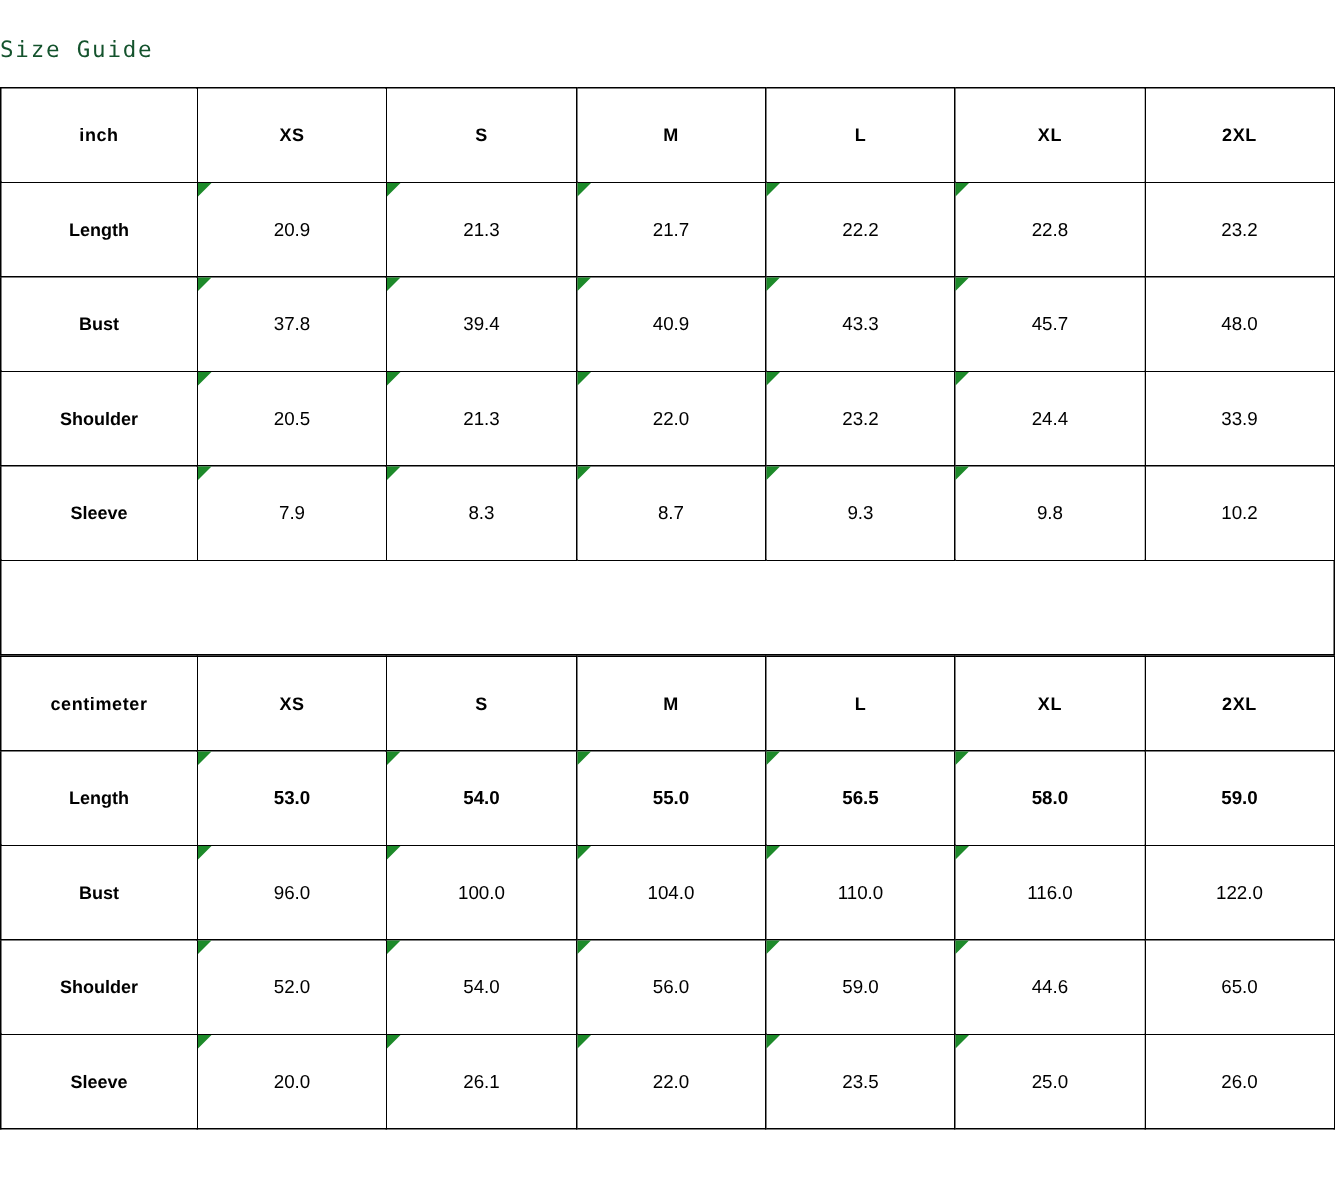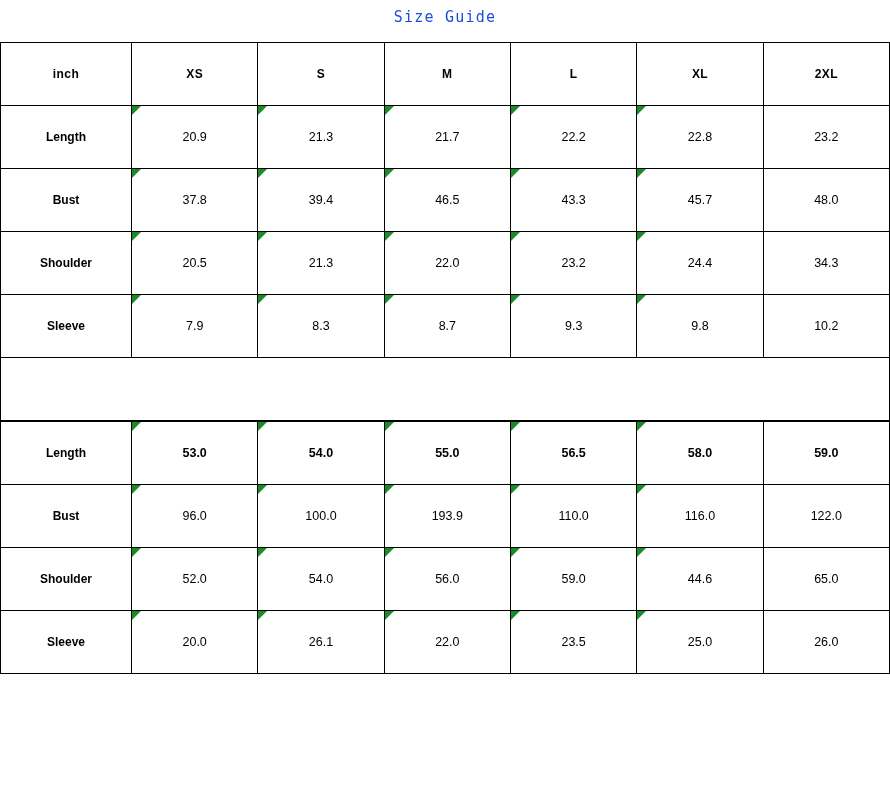--- a/index.html
+++ b/index.html
@@ -17,24 +17,23 @@
   .page {
     position: relative;
     width: 890px;
     height: 794px;
     box-sizing: border-box;
   }
   .title {
     font-family: "DejaVu Sans Mono", monospace;
     font-size: 15px;
     letter-spacing: 1.2px;
-    text-align: center;
-    padding-top: 8px;
+    padding-top: 24px;
     padding-bottom: 16px;
-    color: #1d4ed8;
+    color: #14532d;
   }
   table.size-table {
     width: 890px;
     border-collapse: collapse;
     table-layout: fixed;
   }
   table.size-table td {
     border: 1px solid #000000;
     text-align: center;
     vertical-align: middle;
@@ -111,66 +110,75 @@
       <td class="mark">21.3</td>
       <td class="mark">21.7</td>
       <td class="mark">22.2</td>
       <td class="mark">22.8</td>
       <td>23.2</td>
     </tr>
     <tr>
       <td class="first-col">Bust</td>
       <td class="mark">37.8</td>
       <td class="mark">39.4</td>
-      <td class="mark">46.5</td>
+      <td class="mark">40.9</td>
       <td class="mark">43.3</td>
       <td class="mark">45.7</td>
       <td>48.0</td>
     </tr>
     <tr>
       <td class="first-col">Shoulder</td>
       <td class="mark">20.5</td>
       <td class="mark">21.3</td>
       <td class="mark">22.0</td>
       <td class="mark">23.2</td>
       <td class="mark">24.4</td>
-      <td>34.3</td>
+      <td>33.9</td>
     </tr>
     <tr>
       <td class="first-col">Sleeve</td>
       <td class="mark">7.9</td>
       <td class="mark">8.3</td>
       <td class="mark">8.7</td>
       <td class="mark">9.3</td>
       <td class="mark">9.8</td>
       <td>10.2</td>
     </tr>
   </tbody>
     </table>
 
   <div class="spacer-wrap">
     <div class="spacer"></div>
   </div>
 
   <table class="size-table">
     <tbody>
+        <tr>
+      <td class="first-col header-cell">centimeter</td>
+      <td class="header-cell">XS</td>
+      <td class="header-cell">S</td>
+      <td class="header-cell">M</td>
+      <td class="header-cell">L</td>
+      <td class="header-cell">XL</td>
+      <td class="header-cell">2XL</td>
+    </tr>
     <tr>
       <td class="first-col">Length</td>
       <td class="mark bold-val">53.0</td>
       <td class="mark bold-val">54.0</td>
       <td class="mark bold-val">55.0</td>
       <td class="mark bold-val">56.5</td>
       <td class="mark bold-val">58.0</td>
       <td class="bold-val">59.0</td>
     </tr>
     <tr>
       <td class="first-col">Bust</td>
       <td class="mark">96.0</td>
       <td class="mark">100.0</td>
-      <td class="mark">193.9</td>
+      <td class="mark">104.0</td>
       <td class="mark">110.0</td>
       <td class="mark">116.0</td>
       <td>122.0</td>
     </tr>
     <tr>
       <td class="first-col">Shoulder</td>
       <td class="mark">52.0</td>
       <td class="mark">54.0</td>
       <td class="mark">56.0</td>
       <td class="mark">59.0</td>

